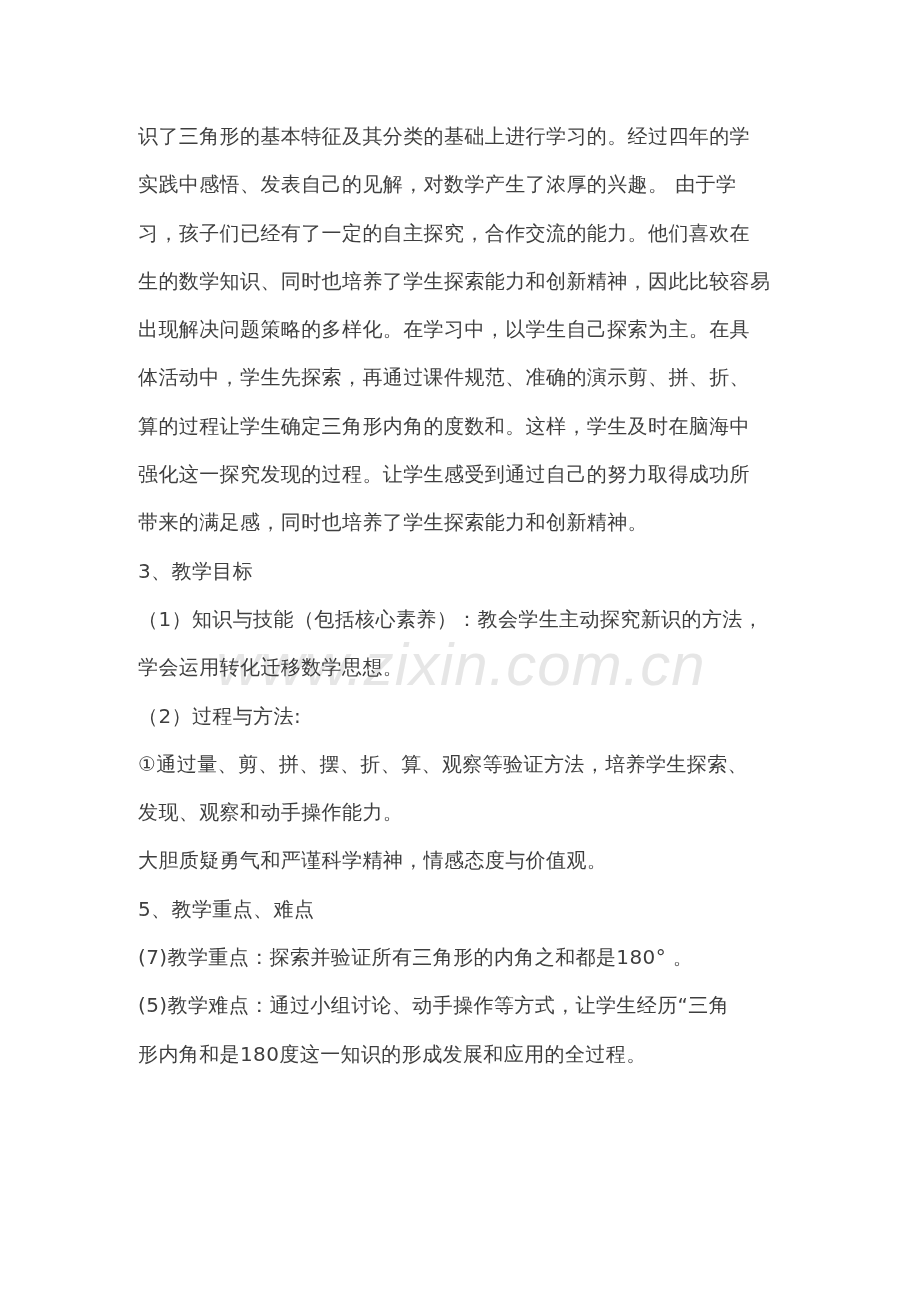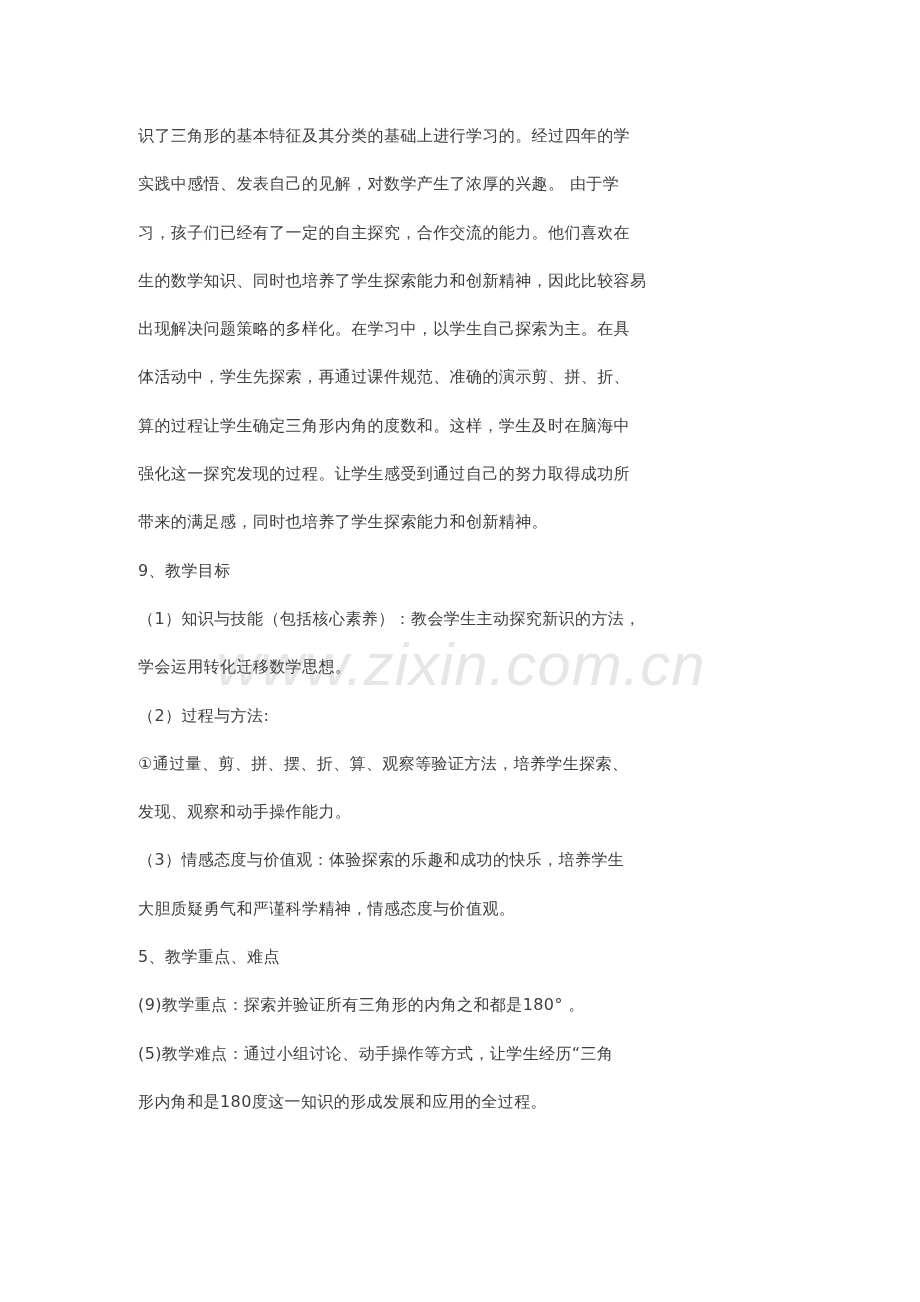--- a/index.html
+++ b/index.html
@@ -16,21 +16,21 @@
     }
     .page {
       position: absolute;
       left: 138px;
       top: 116px;
       width: 646px;
     }
     .line {
       height: 48.3px;
       line-height: 40px;
-      font-size: 16px;
+      font-size: 20px;
       color: #3e3e3e;
       white-space: nowrap;
       letter-spacing: 0.4px;
     }
     .watermark {
       position: absolute;
       left: 138px;
       top: 629px;
       width: 646px;
       text-align: center;
@@ -51,25 +51,24 @@
 <div class="page">
   <div class="line">识了三角形的基本特征及其分类的基础上进行学习的。经过四年的学</div>
   <div class="line">实践中感悟、发表自己的见解，对数学产生了浓厚的兴趣。  由于学</div>
   <div class="line">习，孩子们已经有了一定的自主探究，合作交流的能力。他们喜欢在</div>
   <div class="line">生的数学知识、同时也培养了学生探索能力和创新精神，因此比较容易</div>
   <div class="line">出现解决问题策略的多样化。在学习中，以学生自己探索为主。在具</div>
   <div class="line">体活动中，学生先探索，再通过课件规范、准确的演示剪、拼、折、</div>
   <div class="line">算的过程让学生确定三角形内角的度数和。这样，学生及时在脑海中</div>
   <div class="line">强化这一探究发现的过程。让学生感受到通过自己的努力取得成功所</div>
   <div class="line">带来的满足感，同时也培养了学生探索能力和创新精神。</div>
-  <div class="line">9、教学目标</div>
+  <div class="line">3、教学目标</div>
   <div class="line">（1）知识与技能（包括核心素养）：教会学生主动探究新识的方法，</div>
   <div class="line">学会运用转化迁移数学思想。</div>
   <div class="line">（2）过程与方法:</div>
   <div class="line">①通过量、剪、拼、摆、折、算、观察等验证方法，培养学生探索、</div>
   <div class="line">发现、观察和动手操作能力。</div>
-  <div class="line">（3）情感态度与价值观：体验探索的乐趣和成功的快乐，培养学生</div>
   <div class="line">大胆质疑勇气和严谨科学精神，情感态度与价值观。</div>
   <div class="line">5、教学重点、难点</div>
-  <div class="line">(9)教学重点：探索并验证所有三角形的内角之和都是180° 。</div>
+  <div class="line">(7)教学重点：探索并验证所有三角形的内角之和都是180° 。</div>
   <div class="line">(5)教学难点：通过小组讨论、动手操作等方式，让学生经历“三角</div>
   <div class="line">形内角和是180度这一知识的形成发展和应用的全过程。</div>
 </div>
 
 </body></html>

